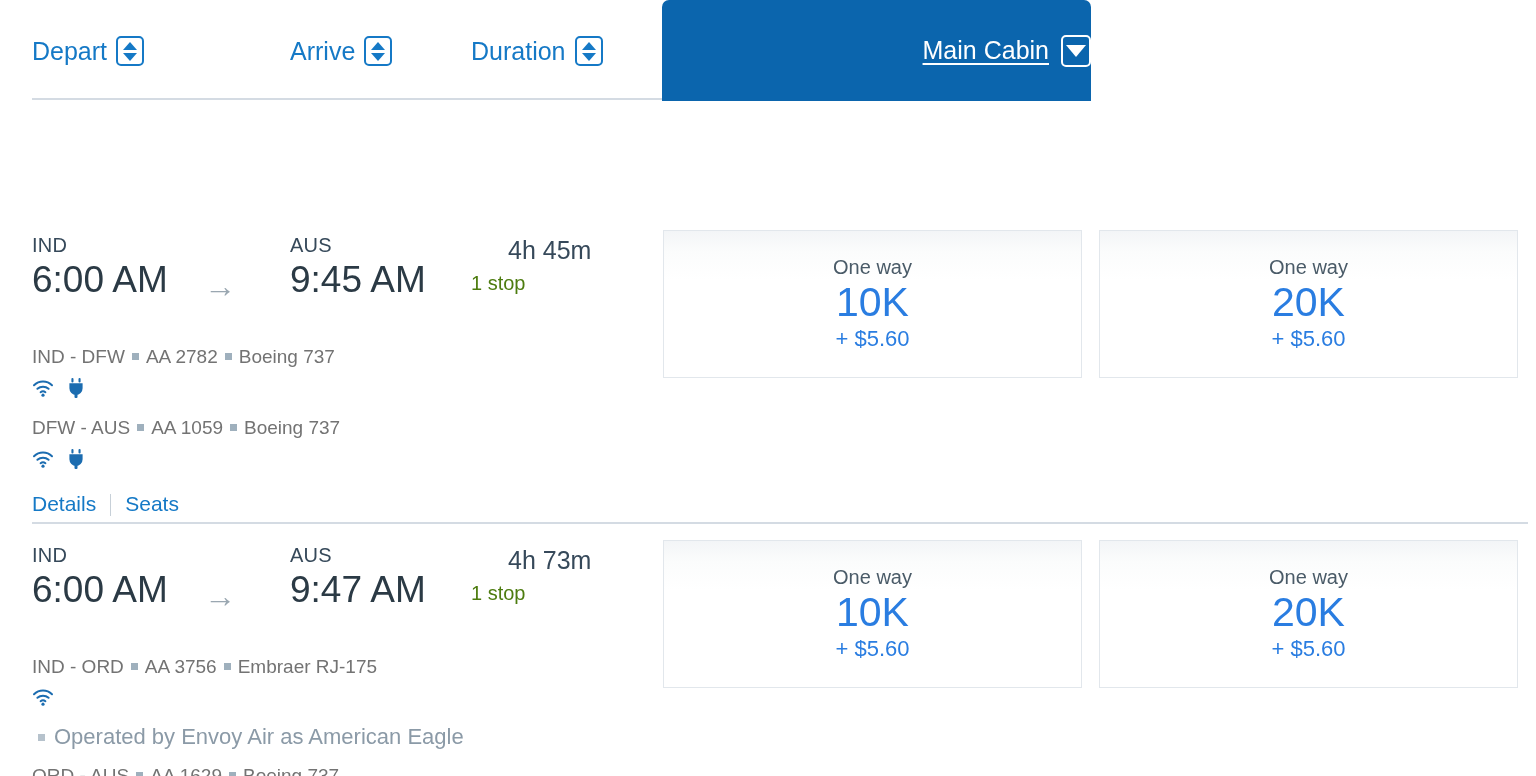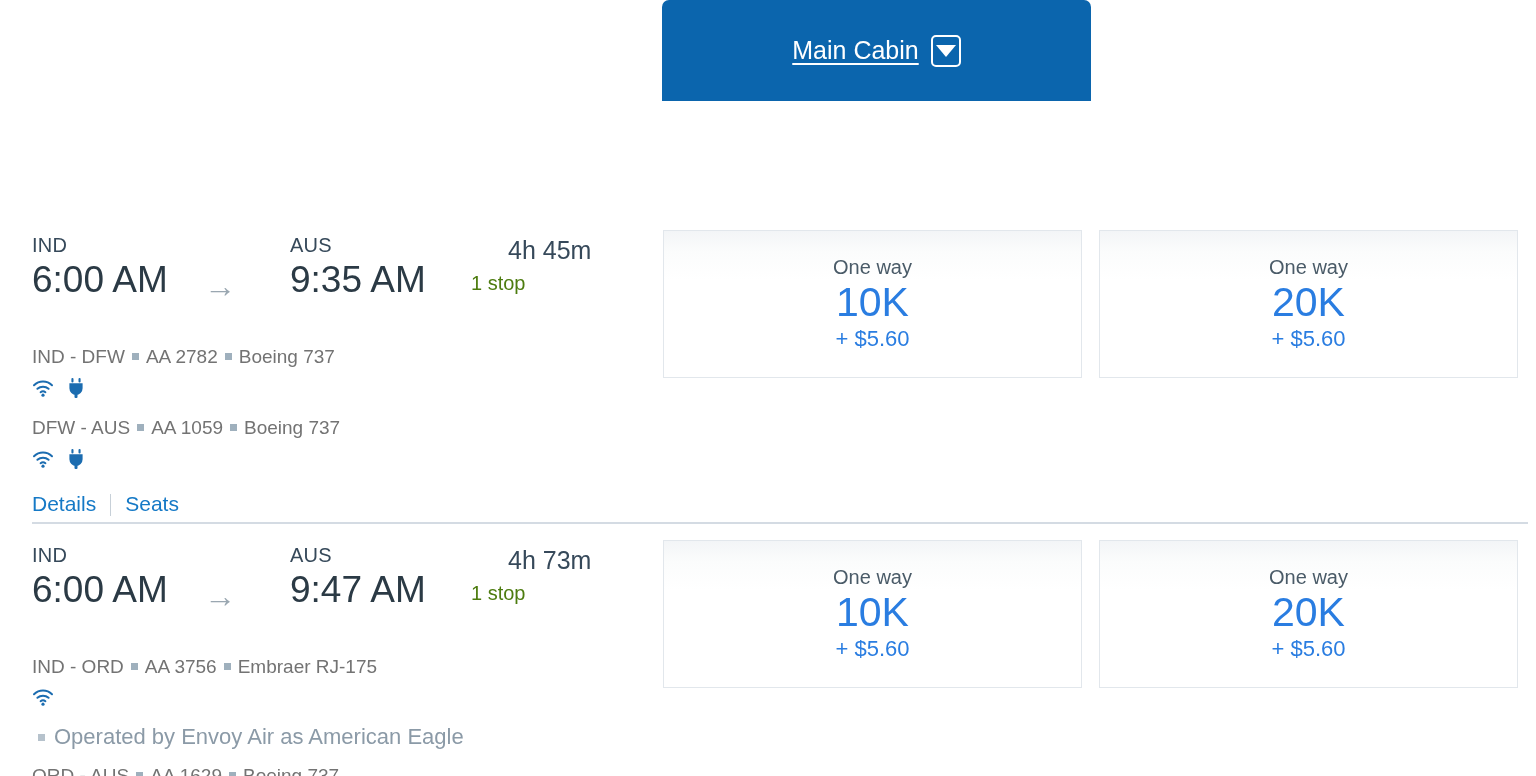--- a/index.html
+++ b/index.html
@@ -68,21 +68,21 @@
   }
 
   
   .tab {
     position: absolute;
     top: 0;
     height: 101px;
     border-radius: 7px 7px 0 0;
     display: flex;
     align-items: center;
-    justify-content: center;
+    justify-content: flex-end;
     gap: 12px;
   }
   .tab-main  { left: 662px;  width: 429px; background: #0b65ad; }
   .tab-first { left: 1097px; width: 431px; background: #0f4c81; }
   .tab .tab-label {
     color: #ffffff;
     font-size: 25px;
     text-decoration: underline;
     text-underline-offset: 4px;
     white-space: nowrap;
@@ -224,20 +224,48 @@
     margin-top: 2px;
   }
 </style>
 </head>
 <body>
 
 <div class="page">
 
   <div class="header">
 
+    <div class="hdr-labels">
+
+      <div class="hdr-sort hdr-depart">
+        <span class="lbl">Depart</span>
+        <span class="sortbox">
+          <span class="tri-up"></span>
+          <span class="tri-down"></span>
+        </span>
+      </div>
+
+      <div class="hdr-sort hdr-arrive">
+        <span class="lbl">Arrive</span>
+        <span class="sortbox">
+          <span class="tri-up"></span>
+          <span class="tri-down"></span>
+        </span>
+      </div>
+
+      <div class="hdr-sort hdr-duration">
+        <span class="lbl">Duration</span>
+        <span class="sortbox">
+          <span class="tri-up"></span>
+          <span class="tri-down"></span>
+        </span>
+      </div>
+
+      <div class="hdr-rule"></div>
+    </div>
 
     <div class="tab tab-main">
       <span class="tab-label">Main Cabin</span>
       <span class="tabbox single">
         <span class="tri-down-big"></span>
       </span>
     </div>
 
   </div>
 
@@ -245,21 +273,21 @@
 
     <div class="seg-col" style="left:32px; top:124px;">
       <div class="code">IND</div>
       <div class="time">6:00 AM</div>
     </div>
 
     <div class="arrow" style="left:204px; top:160px;">→</div>
 
     <div class="seg-col" style="left:290px; top:124px;">
       <div class="code">AUS</div>
-      <div class="time">9:35 AM</div>
+      <div class="time">9:45 AM</div>
     </div>
 
     <div class="seg-col" style="left:471px; top:126px;">
       <div class="dur">4h 45m</div>
       <div class="stops">1 stop</div>
     </div>
 
     <div class="leg" style="left:32px; top:236px;">
       <span>IND - DFW</span><span class="bullet"></span><span>AA 2782</span><span class="bullet"></span><span>Boeing 737</span>
     </div>

